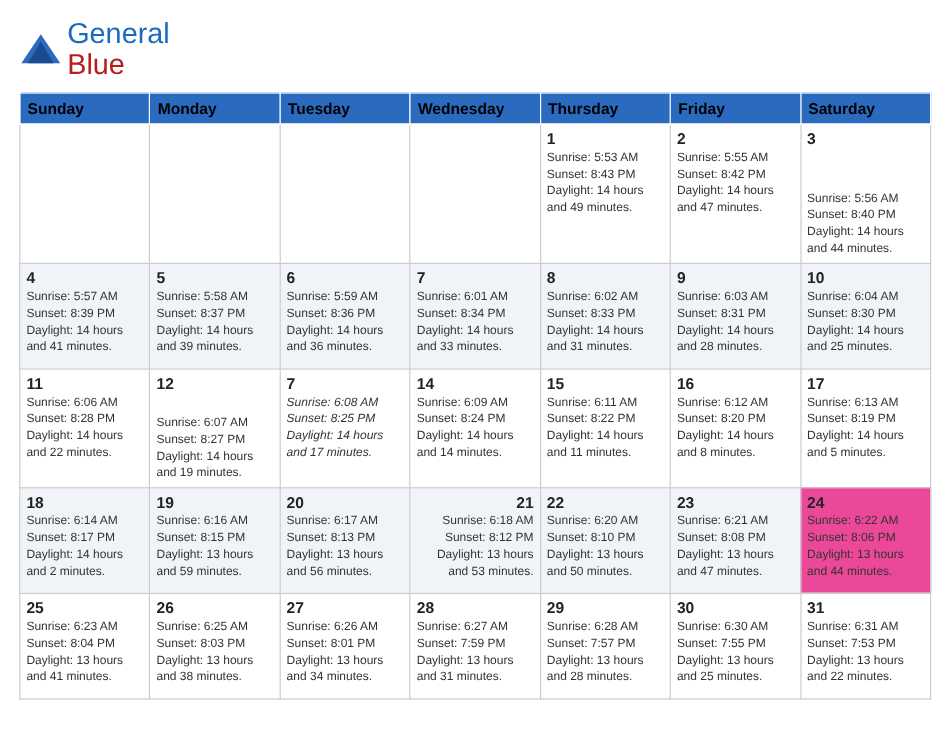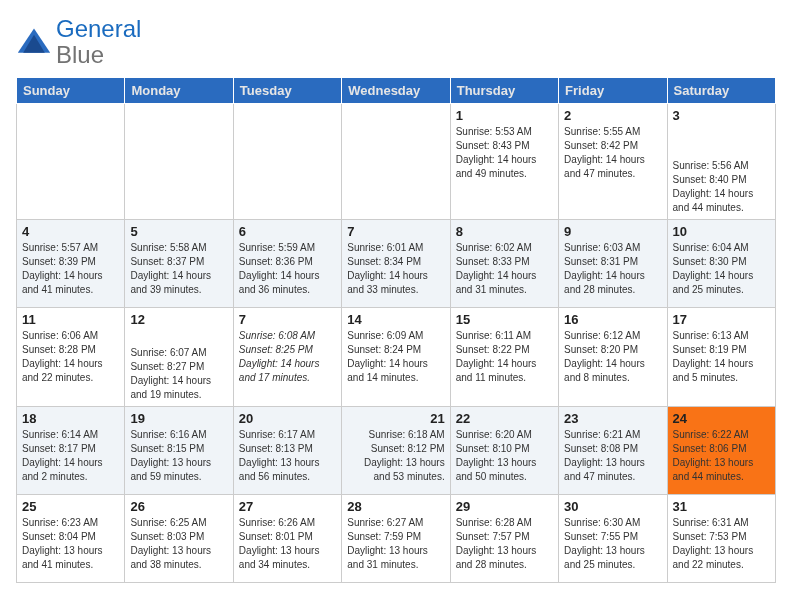--- a/index.html
+++ b/index.html
@@ -46,21 +46,21 @@
       font-size: 16px;
       color: #444;
     }
     .calendar {
       width: 100%;
       border-collapse: collapse;
       table-layout: fixed;
     }
     .calendar th {
       background: #2a6bbf;
-      color: #e5e5e5;
+      color: #000000;
       text-align: left;
       padding: 5px 6px;
       font-size: 13px;
       border: 1px solid #fff;
     }
     .calendar td {
       vertical-align: top;
       border: 1px solid #ccc;
       padding: 4px 5px;
       font-size: 10.5px;
@@ -90,21 +90,21 @@
 <body>
 
 <div class="header">
   <div class="logo">
     <svg class="logo-icon" viewBox="0 0 40 40">
       <polygon points="20,5 38,32 2,32" fill="#2a6bbf"></polygon>
       <polygon points="20,12 32,32 8,32" fill="#1a4a8f"></polygon>
     </svg>
     <div class="logo-text">
       <div><span>General</span></div>
-      <div><span style="color:#737373">Blue</span></div>
+      <div><span style="color:#b91c1c">Blue</span></div>
     </div>
   </div>
   <div class="title-block">
     <div class="month-title"></div>
     <div class="location"></div>
   </div>
 </div>
 
 <table class="calendar">
   <thead>
@@ -284,21 +284,21 @@
 Daylight: 13 hours
 and 50 minutes.</div>
         </td>
         <td style="background: rgb(240, 244, 248);">
           <span class="day-num">23</span>
           <div class="day-info" style="white-space: pre-line;">Sunrise: 6:21 AM
 Sunset: 8:08 PM
 Daylight: 13 hours
 and 47 minutes.</div>
         </td>
-        <td style="background: #f97316;">
+        <td style="background: #ec4899;">
           <span class="day-num">24</span>
           <div class="day-info" style="white-space: pre-line;">Sunrise: 6:22 AM
 Sunset: 8:06 PM
 Daylight: 13 hours
 and 44 minutes.</div>
         </td>
       </tr>
       <tr>
         <td>
           <span class="day-num">25</span>

